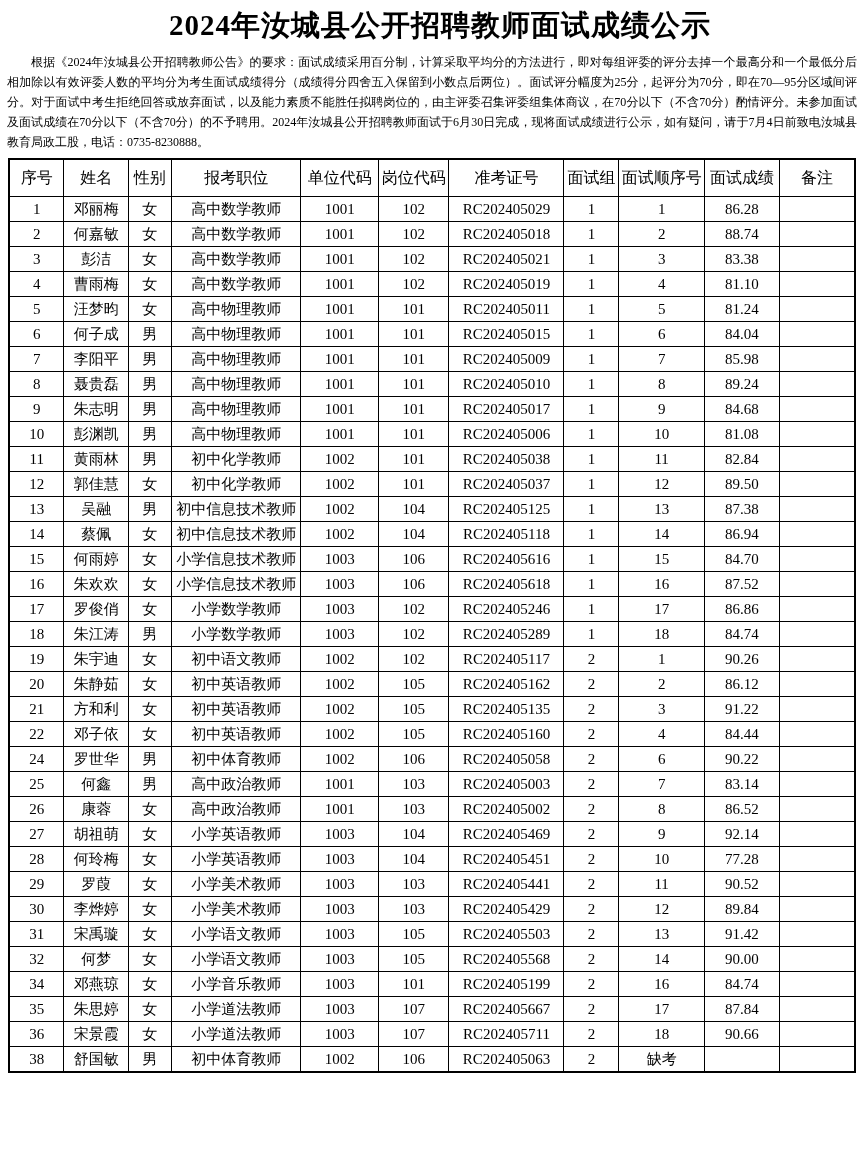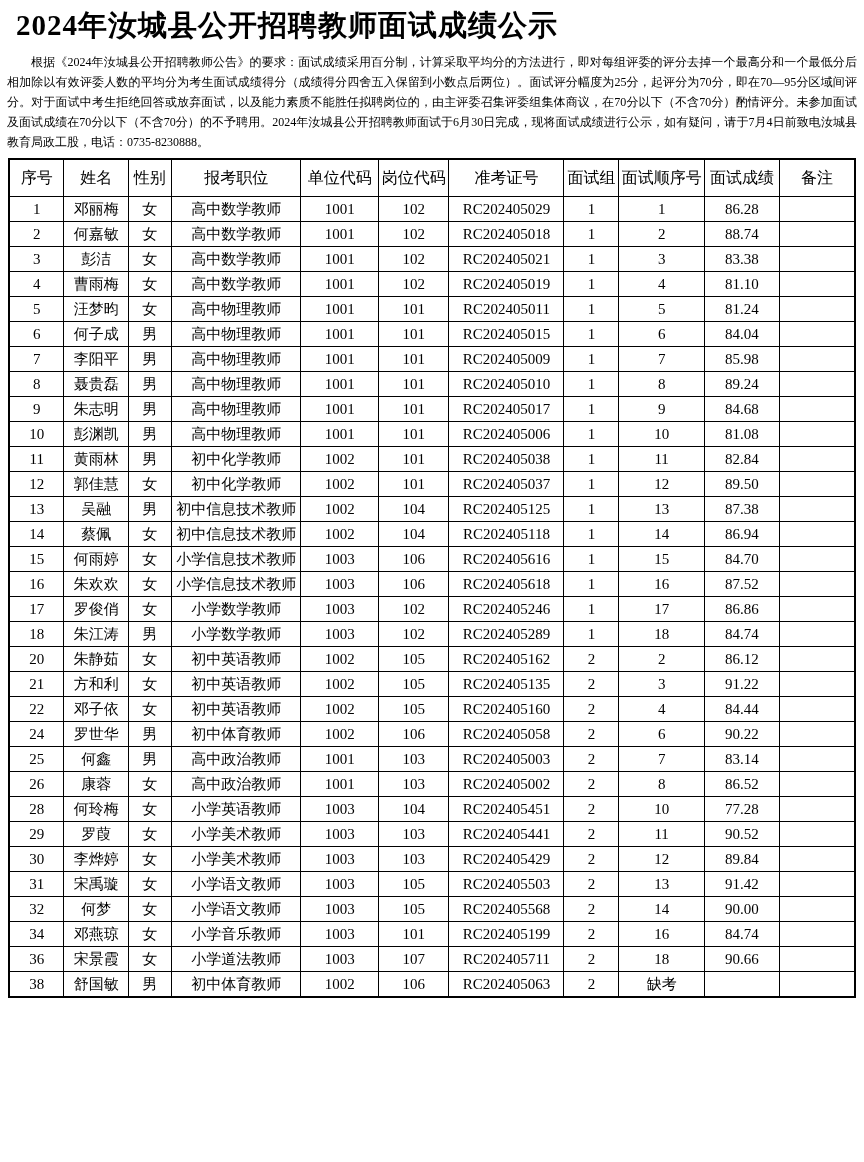--- a/index.html
+++ b/index.html
@@ -10,20 +10,21 @@
     color: #000000;
   }
   .page {
     width: 864px;
     min-height: 1162px;
     background: #ffffff;
     box-sizing: border-box;
     padding-top: 4px;
   }
   .doc-title {
+    text-align: center;
     font-size: 29px;
     font-weight: bold;
     letter-spacing: 1px;
     margin: 2px 0 6px 16px;
     font-family: "Liberation Serif", "DejaVu Serif", serif;
   }
   .doc-intro {
     font-size: 12px;
     line-height: 20px;
     text-align: justify;
@@ -323,20 +324,33 @@
           <td>小学数学教师</td>
           <td>1003</td>
           <td>102</td>
           <td>RC202405289</td>
           <td>1</td>
           <td>18</td>
           <td>84.74</td>
           <td></td>
         </tr>
         <tr>
+          <td>19</td>
+          <td>朱宇迪</td>
+          <td>女</td>
+          <td>初中语文教师</td>
+          <td>1002</td>
+          <td>102</td>
+          <td>RC202405117</td>
+          <td>2</td>
+          <td>1</td>
+          <td>90.26</td>
+          <td></td>
+        </tr>
+        <tr>
           <td>20</td>
           <td>朱静茹</td>
           <td>女</td>
           <td>初中英语教师</td>
           <td>1002</td>
           <td>105</td>
           <td>RC202405162</td>
           <td>2</td>
           <td>2</td>
           <td>86.12</td>
@@ -401,20 +415,33 @@
           <td>高中政治教师</td>
           <td>1001</td>
           <td>103</td>
           <td>RC202405002</td>
           <td>2</td>
           <td>8</td>
           <td>86.52</td>
           <td></td>
         </tr>
         <tr>
+          <td>27</td>
+          <td>胡祖萌</td>
+          <td>女</td>
+          <td>小学英语教师</td>
+          <td>1003</td>
+          <td>104</td>
+          <td>RC202405469</td>
+          <td>2</td>
+          <td>9</td>
+          <td>92.14</td>
+          <td></td>
+        </tr>
+        <tr>
           <td>28</td>
           <td>何玲梅</td>
           <td>女</td>
           <td>小学英语教师</td>
           <td>1003</td>
           <td>104</td>
           <td>RC202405451</td>
           <td>2</td>
           <td>10</td>
           <td>77.28</td>
@@ -476,20 +503,33 @@
           <td>34</td>
           <td>邓燕琼</td>
           <td>女</td>
           <td>小学音乐教师</td>
           <td>1003</td>
           <td>101</td>
           <td>RC202405199</td>
           <td>2</td>
           <td>16</td>
           <td>84.74</td>
+          <td></td>
+        </tr>
+        <tr>
+          <td>35</td>
+          <td>朱思婷</td>
+          <td>女</td>
+          <td>小学道法教师</td>
+          <td>1003</td>
+          <td>107</td>
+          <td>RC202405667</td>
+          <td>2</td>
+          <td>17</td>
+          <td>87.84</td>
           <td></td>
         </tr>
         <tr>
           <td>36</td>
           <td>宋景霞</td>
           <td>女</td>
           <td>小学道法教师</td>
           <td>1003</td>
           <td>107</td>
           <td>RC202405711</td>

